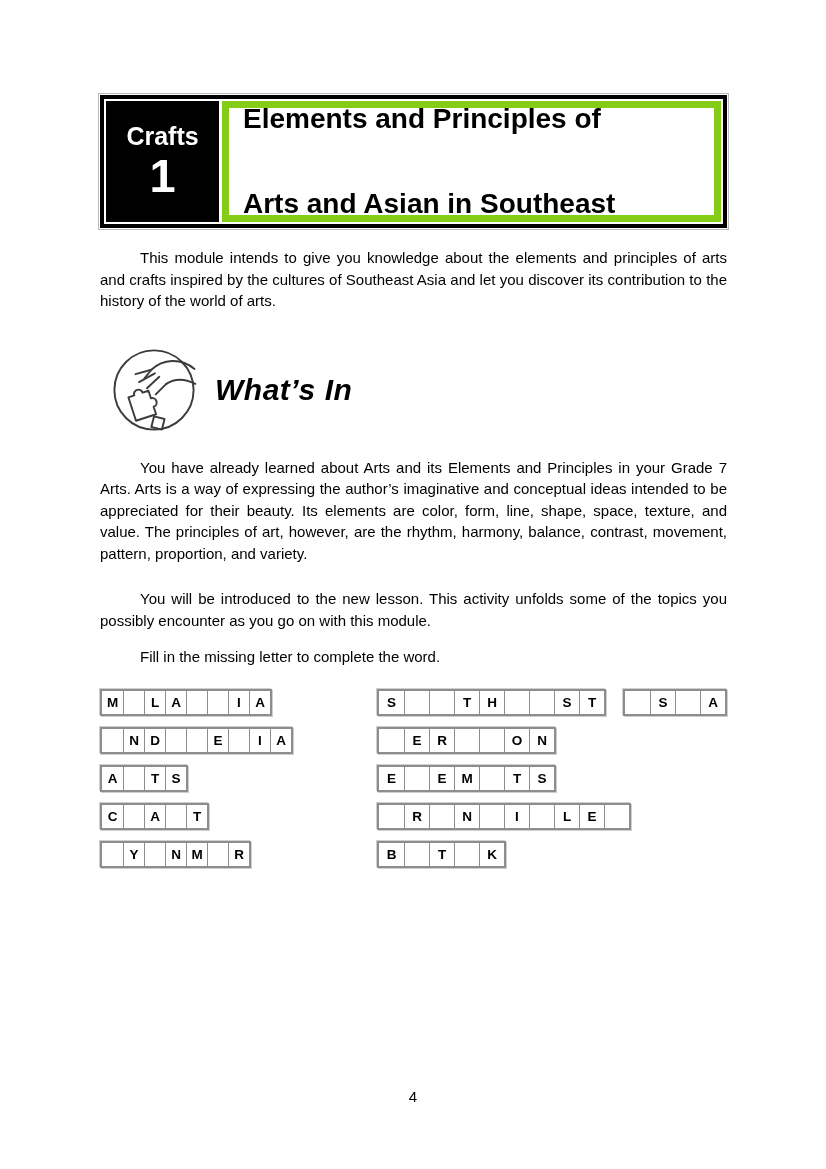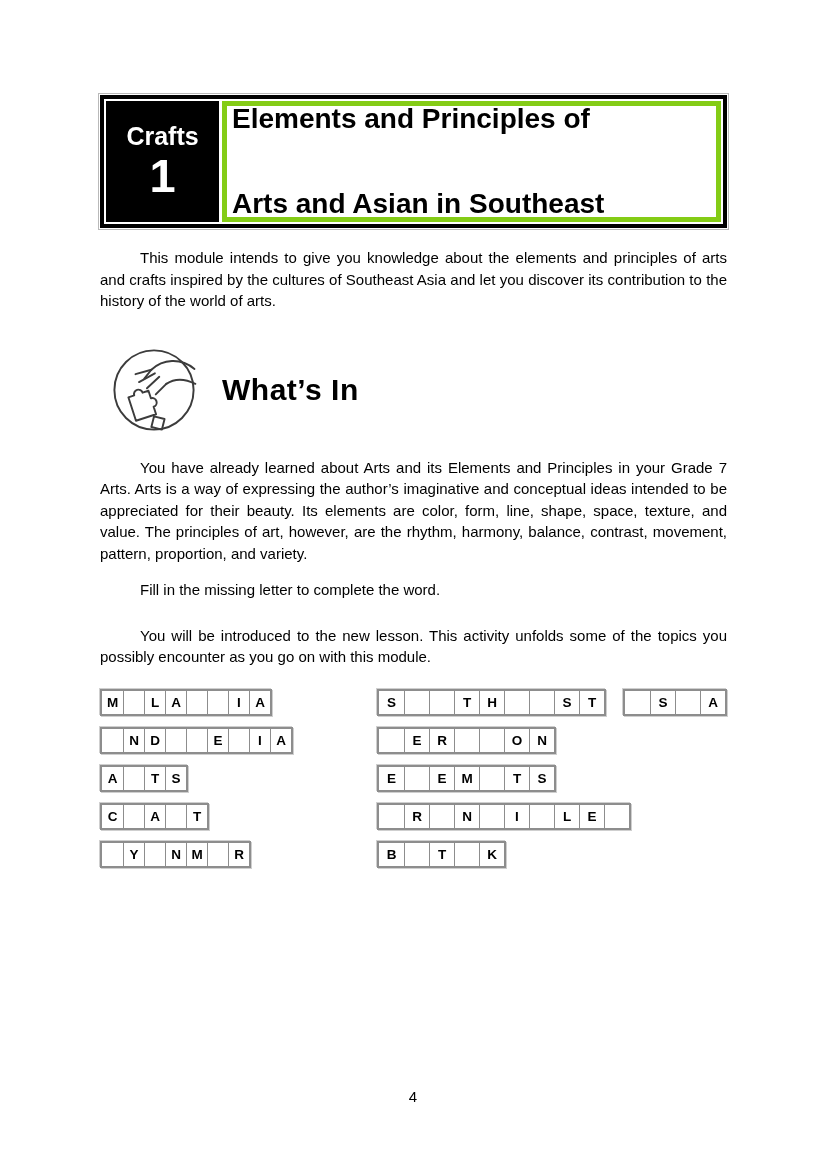--- a/index.html
+++ b/index.html
@@ -26,22 +26,22 @@
     outline-offset:1px;
   }
   .lesson-cell{
     background:#000;color:#fff;
     width:113px;flex:none;
     display:flex;flex-direction:column;align-items:center;justify-content:center;
   }
   .lesson-label{font-size:25px;font-weight:bold;line-height:1.1;}
   .lesson-number{font-size:47px;font-weight:bold;line-height:1.05;}
   .title-cell{
-    flex:1;border:5px solid #84cc16;
-    padding:2px 4px 2px 5px;
+    flex:1;border:7px solid #84cc16;
+    padding:2px 4px 2px 14px;
     display:flex;flex-direction:column;justify-content:center;gap:48px;
   }
   .title-line{font-size:28px;font-weight:bold;line-height:1.3;}
 
   
   .para{
     font-size:15px;line-height:21.5px;
     text-align:justify;
     text-indent:40px;
   }
@@ -50,22 +50,22 @@
   .p3{margin-top:28px;}
   .p4{margin-top:24px;}
   .p5{margin-top:0;}
 
   
   .section-head{display:flex;align-items:center;}
   .sh1{margin-top:34px;height:88px;}
   .sh2{margin-top:40px;height:88px;}
   .section-icon{width:88px;height:88px;flex:none;margin-left:10px;}
   .section-title{
-    font-size:30px;font-weight:bold;
-    margin-left:24px;letter-spacing:0.5px;
+    font-size:30px;font-weight:bold;font-style:italic;
+    margin-left:17px;letter-spacing:0.5px;
   }
   .icon-stroke{fill:none;stroke:#3c3c3c;stroke-width:2.2;stroke-linecap:round;stroke-linejoin:round;}
 
   
   .puzzle{margin-top:21px;}
   .puzzle-row{display:flex;margin-bottom:11px;align-items:flex-start;}
   .pz-left{width:277px;flex:none;display:flex;}
   .pz-right{flex:1;display:flex;}
   .pz-right.spread{justify-content:space-between;}
   .letter-group{
@@ -123,22 +123,22 @@
         <path class="icon-stroke" transform="rotate(-18 36 66)" d="M24 54 h7 a5 5 0 1 1 10 0 h7 v9 a5 5 0 1 1 0 10 v9 h-24 z"></path>
 
         <path class="icon-stroke" d="M50 80 l12 3 -3 12 -12 -3 z"></path>
       </svg>
       <div class="section-title">What’s In</div>
     </div>
 
     <p class="para p2">You have already learned about Arts and its Elements and Principles in your Grade 7 Arts. Arts is a way of expressing the author’s imaginative and conceptual ideas intended to be appreciated for their beauty. Its elements are color, form, line, shape, space, texture, and value. The principles of art, however, are the rhythm, harmony, balance, contrast, movement, pattern, proportion, and variety.</p>
 
 
+    <p class="para p4">You will be introduced to the new lesson. This activity unfolds some of the topics you possibly encounter as you go on with this module.</p>
     <p class="para p5">Fill in the missing letter to complete the word.</p>
-    <p class="para p4">You will be introduced to the new lesson. This activity unfolds some of the topics you possibly encounter as you go on with this module.</p>
 
     <div class="puzzle" id="puzzle-rows">
         <div class="puzzle-row">
           <div class="pz-left">
             <div class="letter-group">
               <div class="cell cell-l">M</div>
               <div class="cell cell-l"></div>
               <div class="cell cell-l">L</div>
               <div class="cell cell-l">A</div>
               <div class="cell cell-l"></div>

